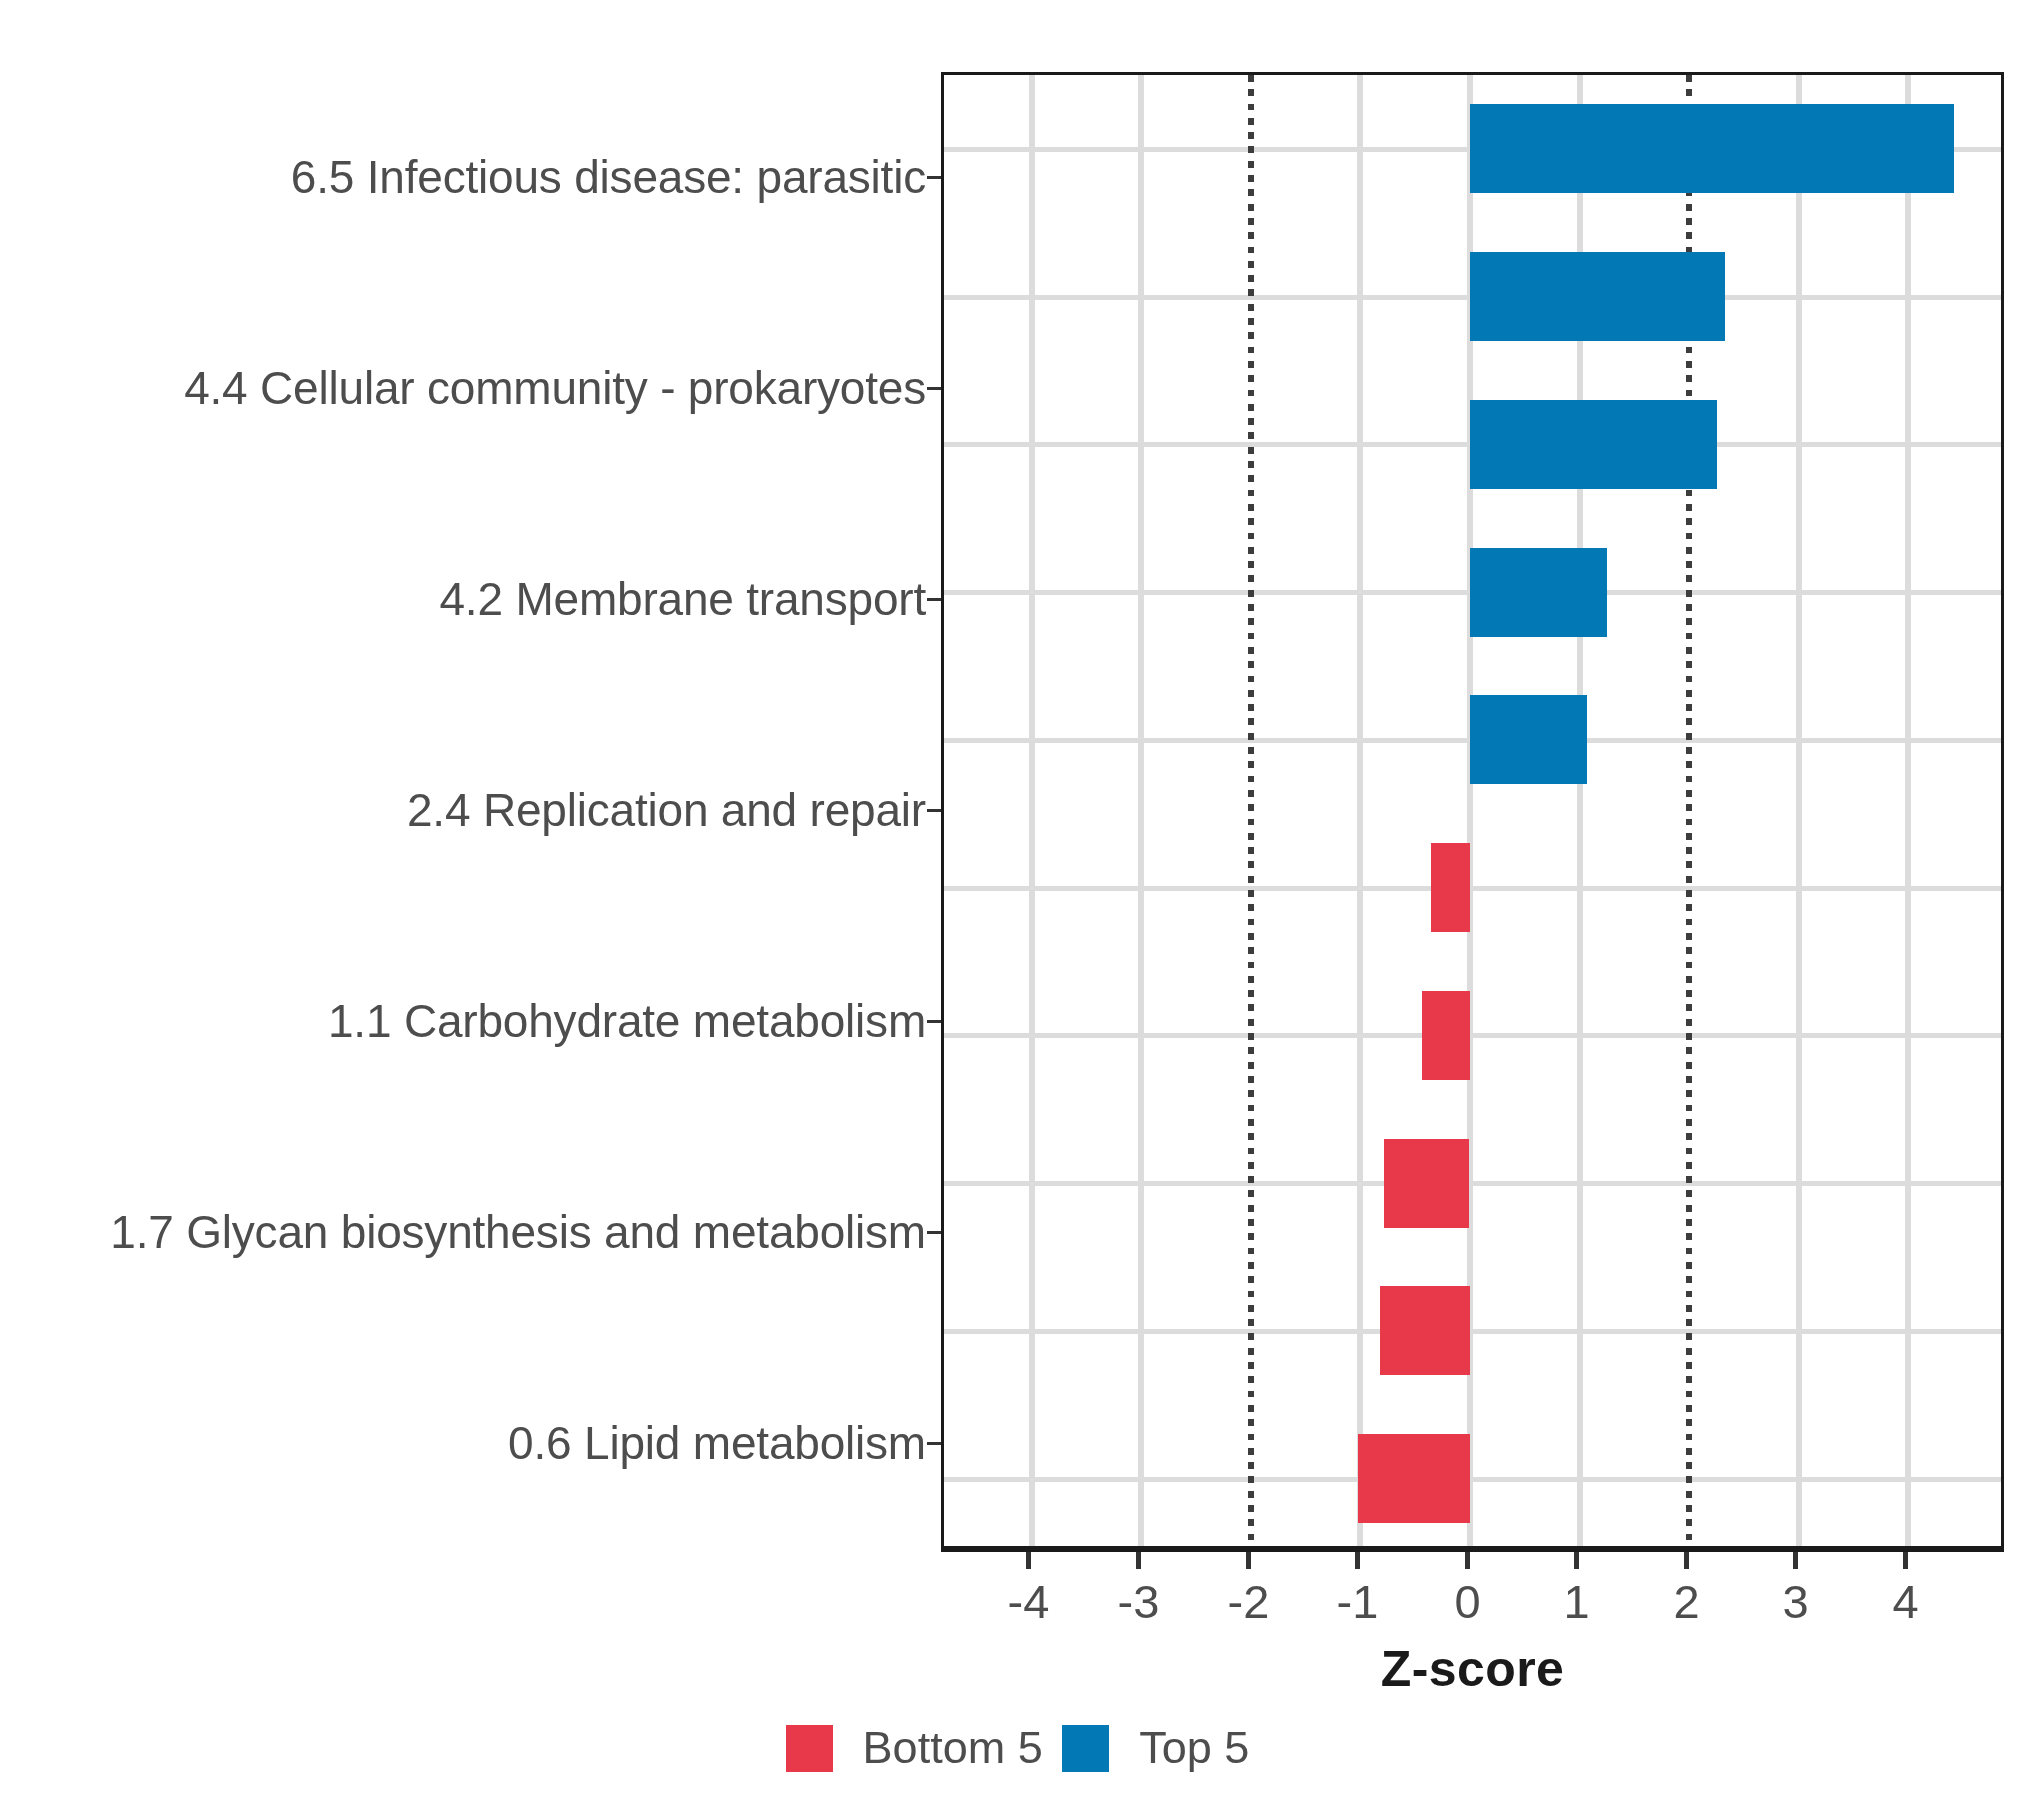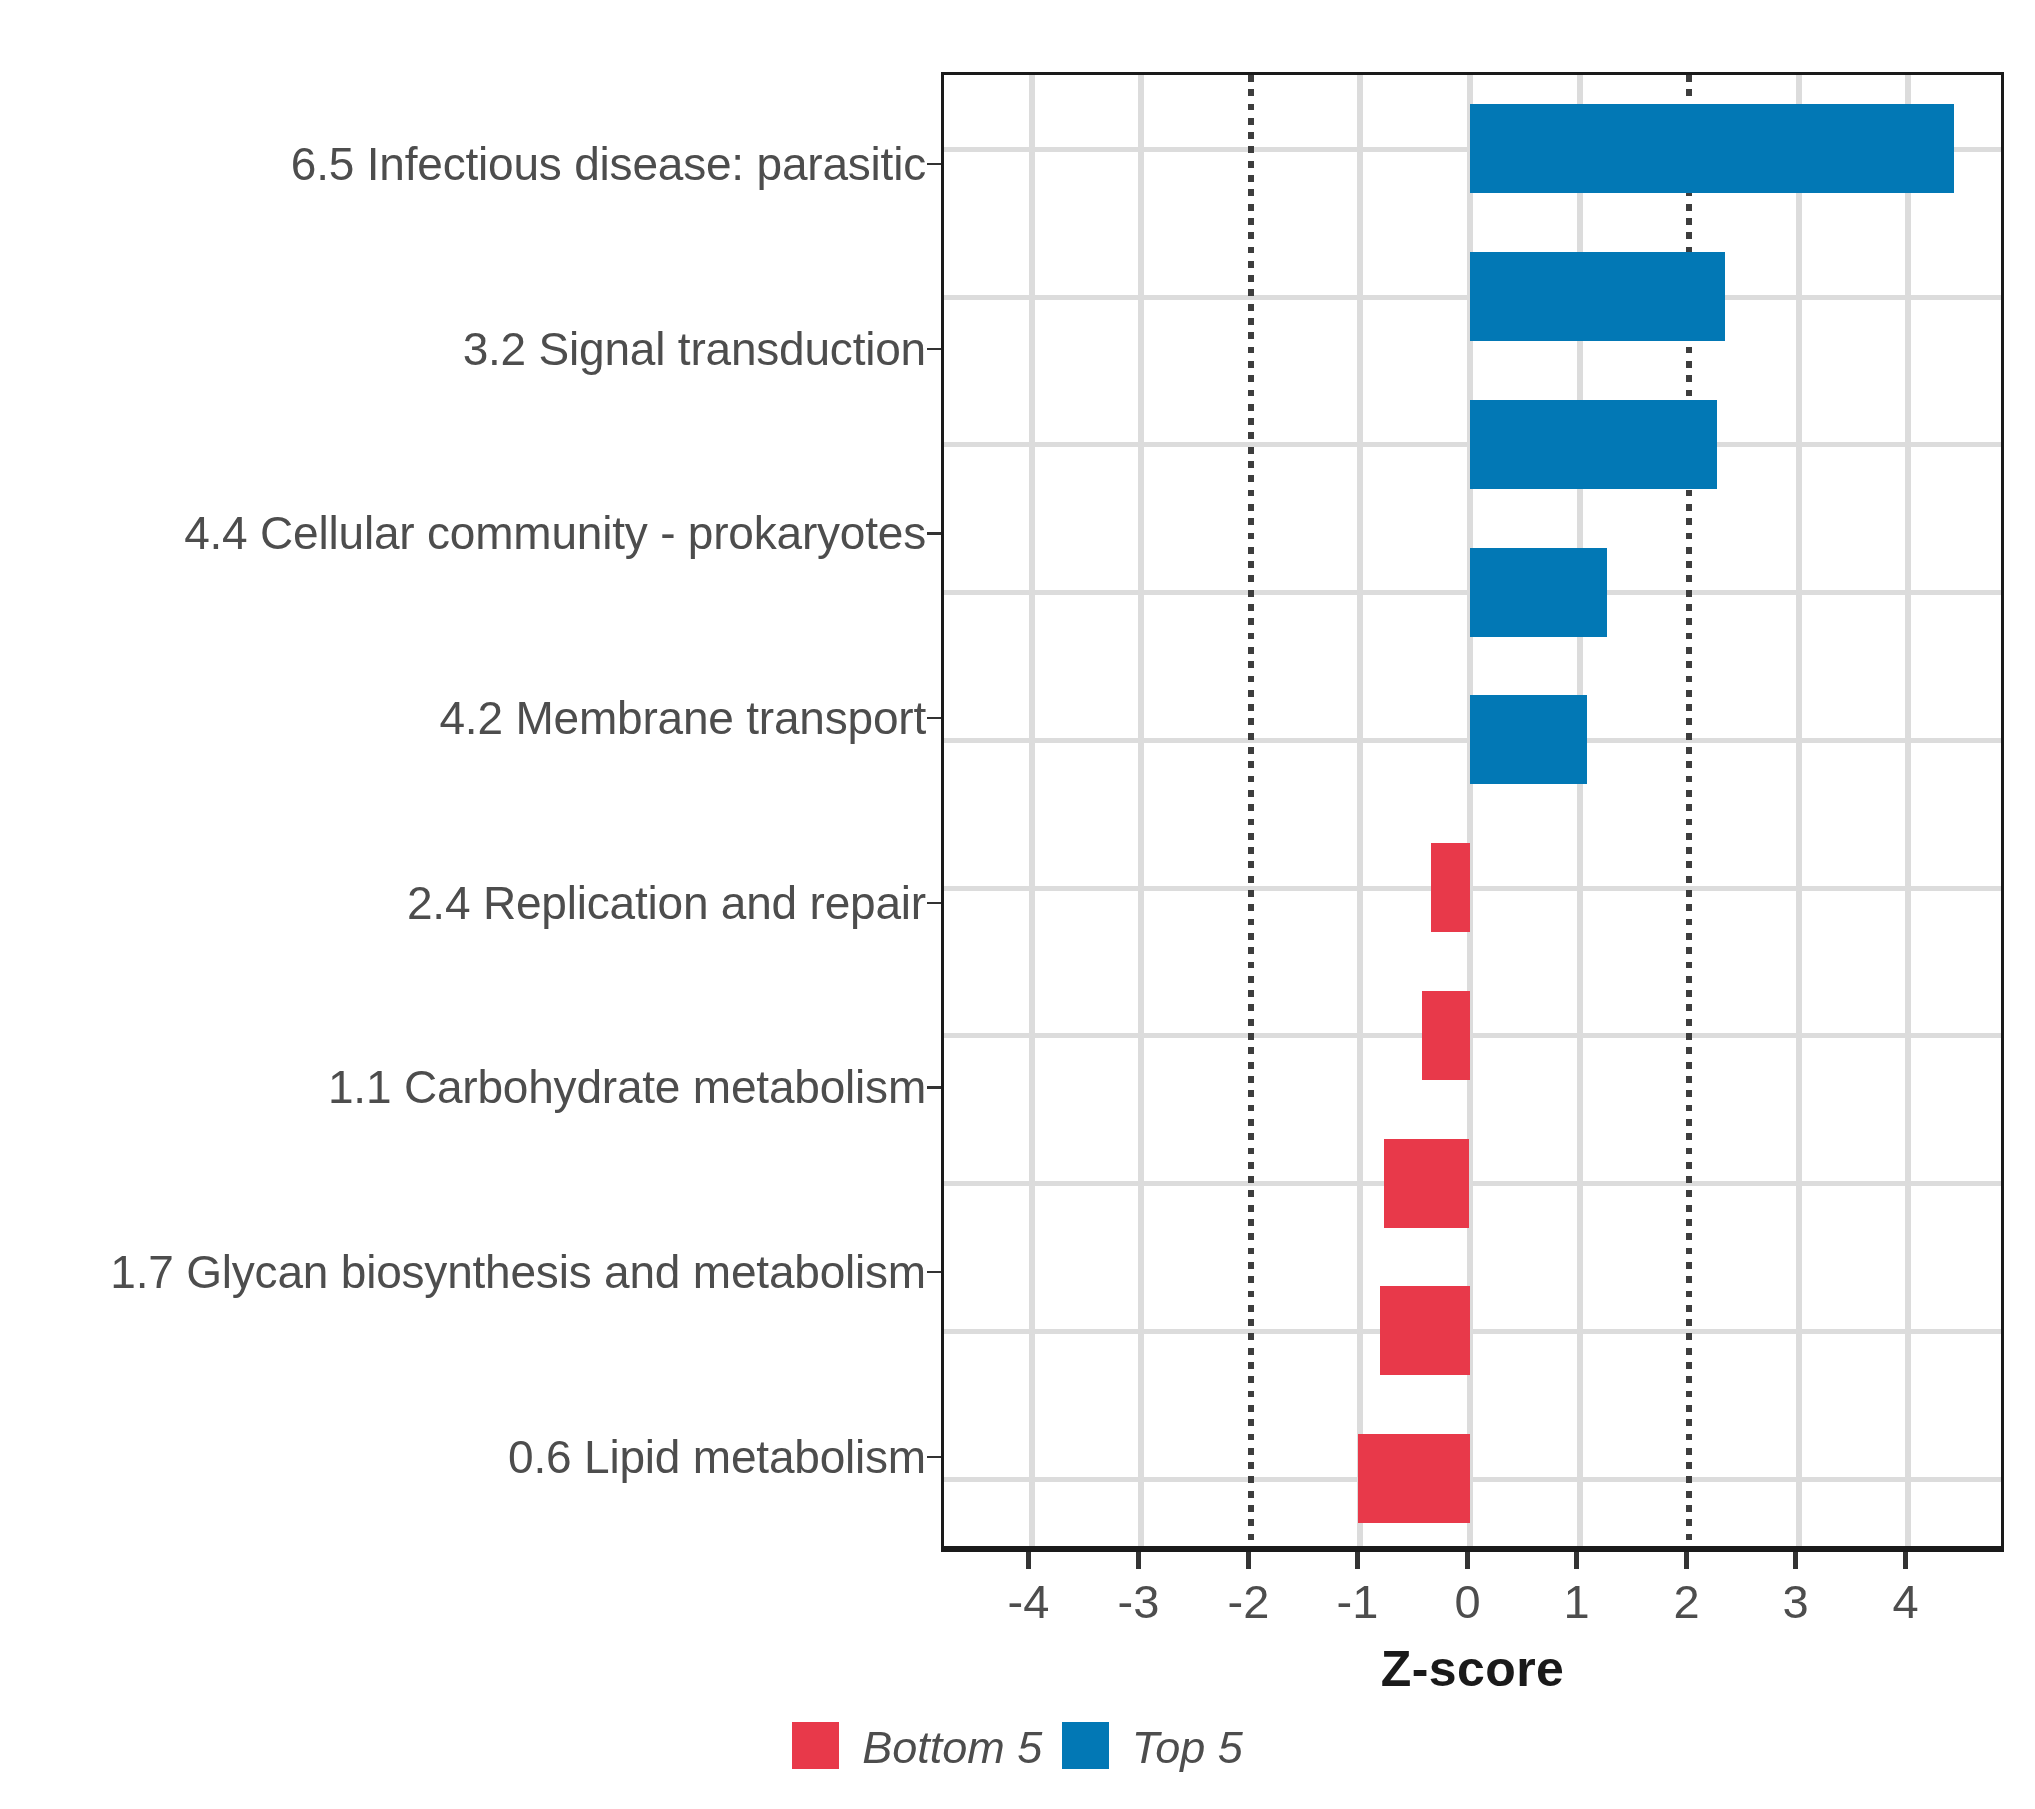--- a/index.html
+++ b/index.html
@@ -158,47 +158,42 @@
     left: 0;
     top: 1722px;
     width: 2035px;
     display: flex;
     align-items: center;
     justify-content: center;
     gap: 19.6px;
   }
   .legend-item {
     display: flex;
-    align-items: flex-start;
-    gap: 23px;
-    font-style: italic;
+    align-items: center;
+    gap: 30px;
   }
   .legend-swatch {
     width: 47px;
     height: 47px;
     display: block;
   }
   .legend-label {
     font-size: 45px;
     color: #4d4d4d;
     white-space: nowrap;
   }
 </style>
 </head>
 <body>
 
 <div id="figure">
 
   <div id="ylabels">
       <div class="ylabel-row">
         <span class="ylabel-text">6.5 Infectious disease: parasitic</span>
-        <span class="ytick-mark"></span>
-      </div>
-      <div class="ylabel-row">
-        <span class="ylabel-text">3.2 Signal transduction</span>
         <span class="ytick-mark"></span>
       </div>
       <div class="ylabel-row">
         <span class="ylabel-text">4.4 Cellular community - prokaryotes</span>
         <span class="ytick-mark"></span>
       </div>
       <div class="ylabel-row">
         <span class="ylabel-text">4.2 Membrane transport</span>
         <span class="ytick-mark"></span>
       </div>

